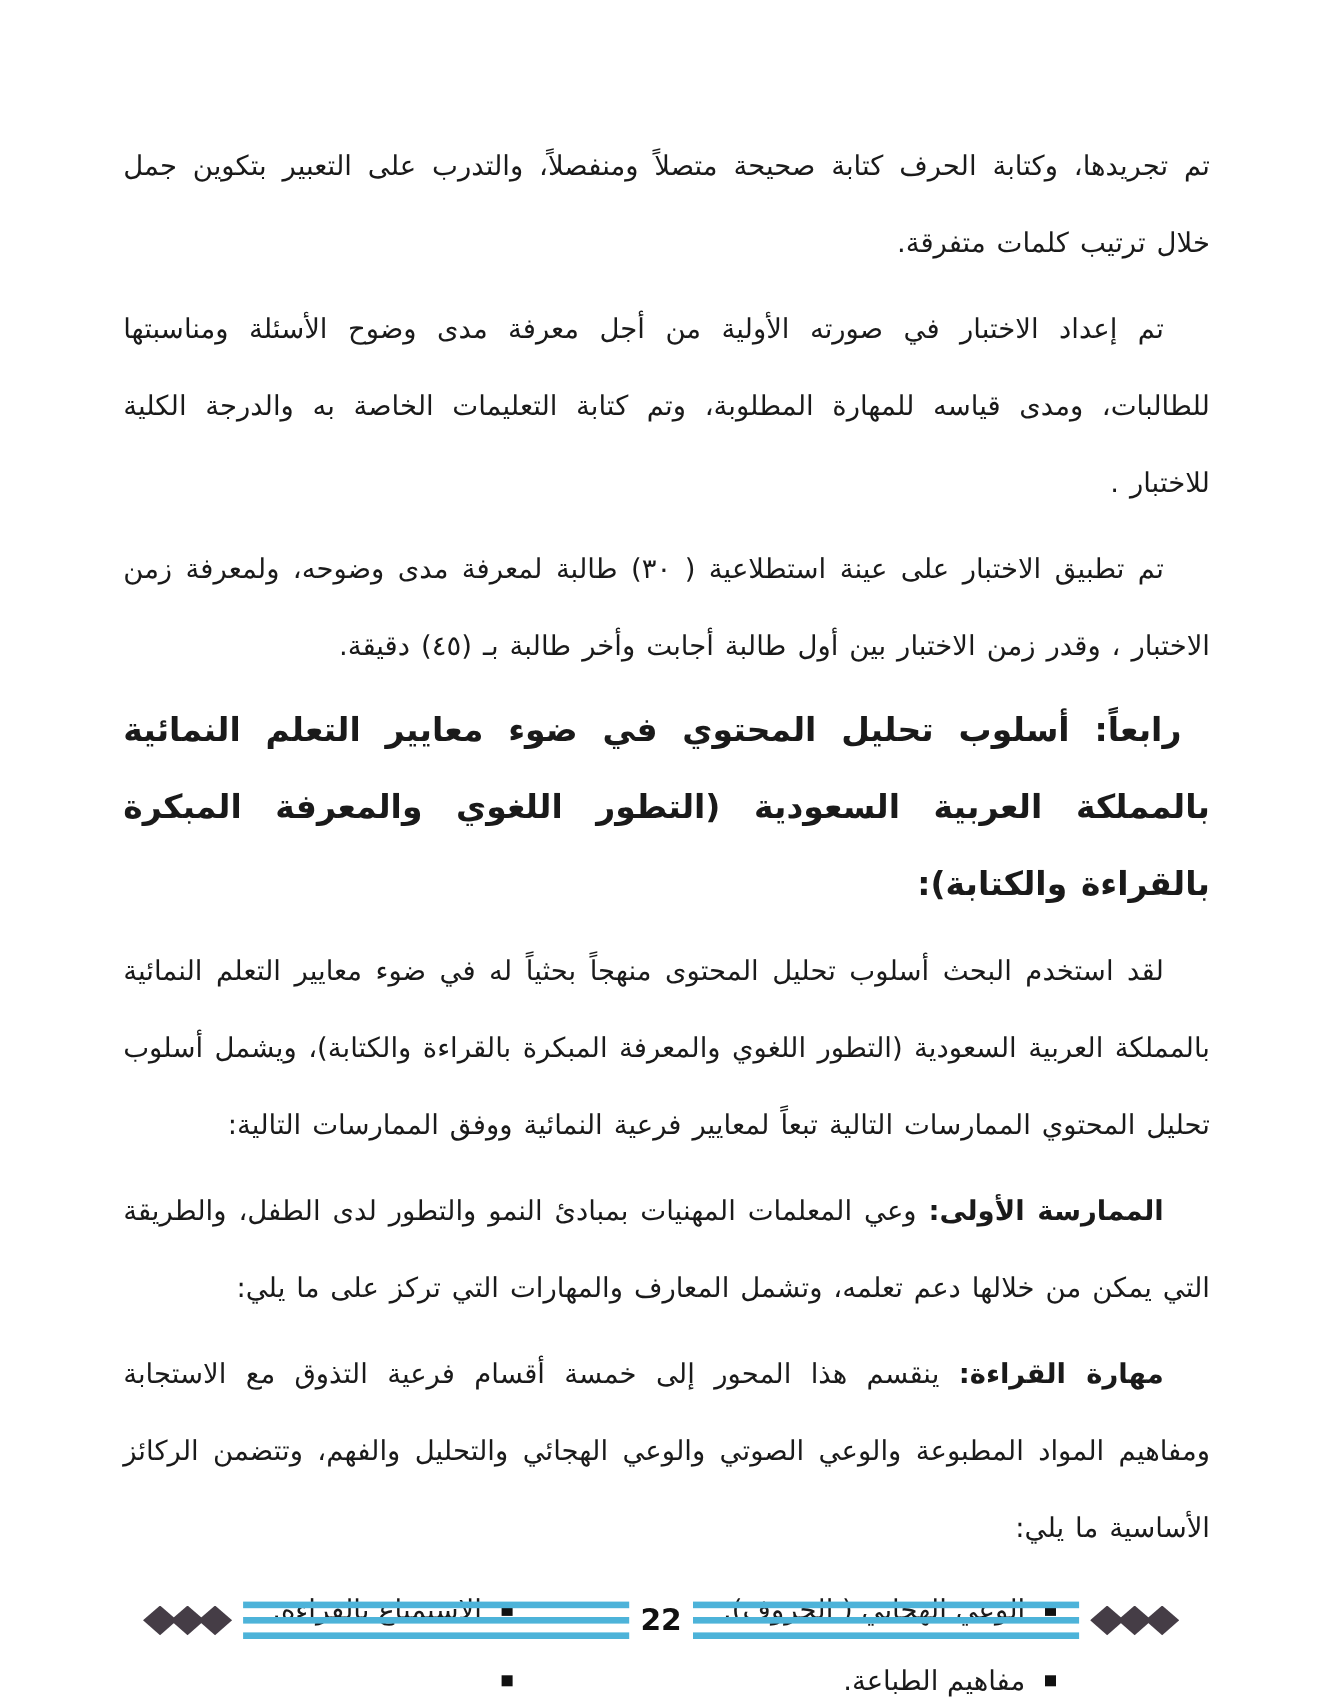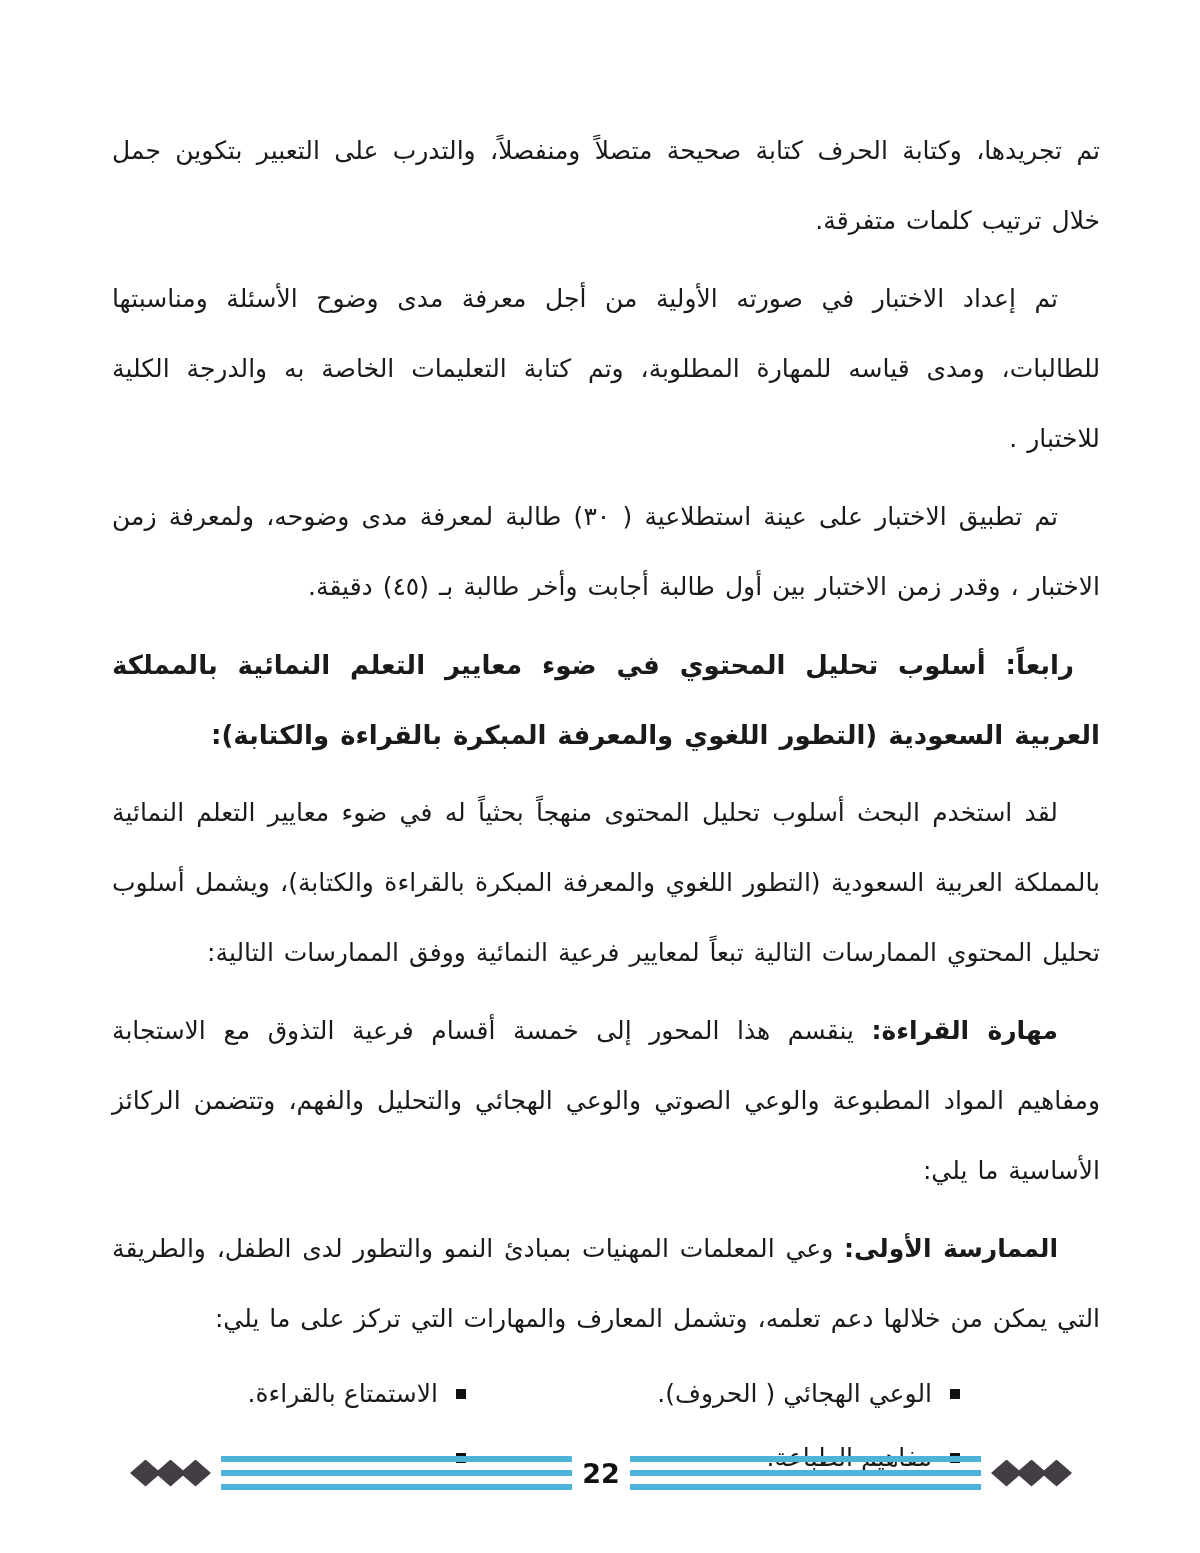--- a/index.html
+++ b/index.html
@@ -19,21 +19,21 @@
   p.body-par {
     font-size: 25px;
     line-height: 70px;
     text-align: justify;
     margin: 0 0 8px 0;
     text-indent: 42px;
     word-spacing: 2px;
   }
   p.no-indent { text-indent: 0; }
   .section-heading {
-    font-size: 26px;
+    font-size: 30px;
     font-weight: bold;
     line-height: 70px;
     text-align: justify;
     margin: 0 0 8px 0;
     text-indent: 26px;
     word-spacing: 2px;
   }
   .lead { font-weight: bold; }
   ul.two-col {
     list-style: none;
@@ -96,27 +96,27 @@
 
   <p class="body-par">تم إعداد الاختبار في صورته الأولية من أجل معرفة مدى وضوح الأسئلة ومناسبتها للطالبات، ومدى قياسه للمهارة المطلوبة، وتم كتابة التعليمات الخاصة به والدرجة الكلية للاختبار .</p>
 
   <p class="body-par">تم تطبيق الاختبار على عينة استطلاعية ( ٣٠) طالبة لمعرفة مدى وضوحه، ولمعرفة زمن الاختبار ، وقدر زمن الاختبار بين أول طالبة أجابت وأخر طالبة بـ (٤٥) دقيقة.</p>
 
   <h2 class="section-heading">رابعاً: أسلوب تحليل المحتوي في ضوء معايير التعلم النمائية بالمملكة العربية السعودية (التطور اللغوي والمعرفة المبكرة بالقراءة والكتابة):</h2>
 
   <p class="body-par">لقد استخدم البحث أسلوب تحليل المحتوى منهجاً بحثياً له في ضوء معايير التعلم النمائية بالمملكة العربية السعودية (التطور اللغوي والمعرفة المبكرة بالقراءة والكتابة)، ويشمل أسلوب تحليل المحتوي الممارسات التالية تبعاً لمعايير فرعية النمائية ووفق الممارسات التالية:</p>
 
   <p class="body-par">
-    <span class="lead">مهارة القراءة:</span>
-    <span>ينقسم هذا المحور إلى خمسة أقسام فرعية التذوق مع الاستجابة ومفاهيم المواد المطبوعة والوعي الصوتي والوعي الهجائي والتحليل والفهم، وتتضمن الركائز الأساسية ما يلي:</span>
+    <span class="lead">الممارسة الأولى:</span>
+    <span>وعي المعلمات المهنيات بمبادئ النمو والتطور لدى الطفل، والطريقة التي يمكن من خلالها دعم تعلمه، وتشمل المعارف والمهارات التي تركز على ما يلي:</span>
   </p>
 
   <p class="body-par">
-    <span class="lead">الممارسة الأولى:</span>
-    <span>وعي المعلمات المهنيات بمبادئ النمو والتطور لدى الطفل، والطريقة التي يمكن من خلالها دعم تعلمه، وتشمل المعارف والمهارات التي تركز على ما يلي:</span>
+    <span class="lead">مهارة القراءة:</span>
+    <span>ينقسم هذا المحور إلى خمسة أقسام فرعية التذوق مع الاستجابة ومفاهيم المواد المطبوعة والوعي الصوتي والوعي الهجائي والتحليل والفهم، وتتضمن الركائز الأساسية ما يلي:</span>
   </p>
 
   <ul class="two-col">
     <li>
       <span class="sq"></span>
       <span>الوعي الهجائي ( الحروف).</span>
     </li>
     <li>
       <span class="sq"></span>
       <span>الاستمتاع بالقراءة.</span>

